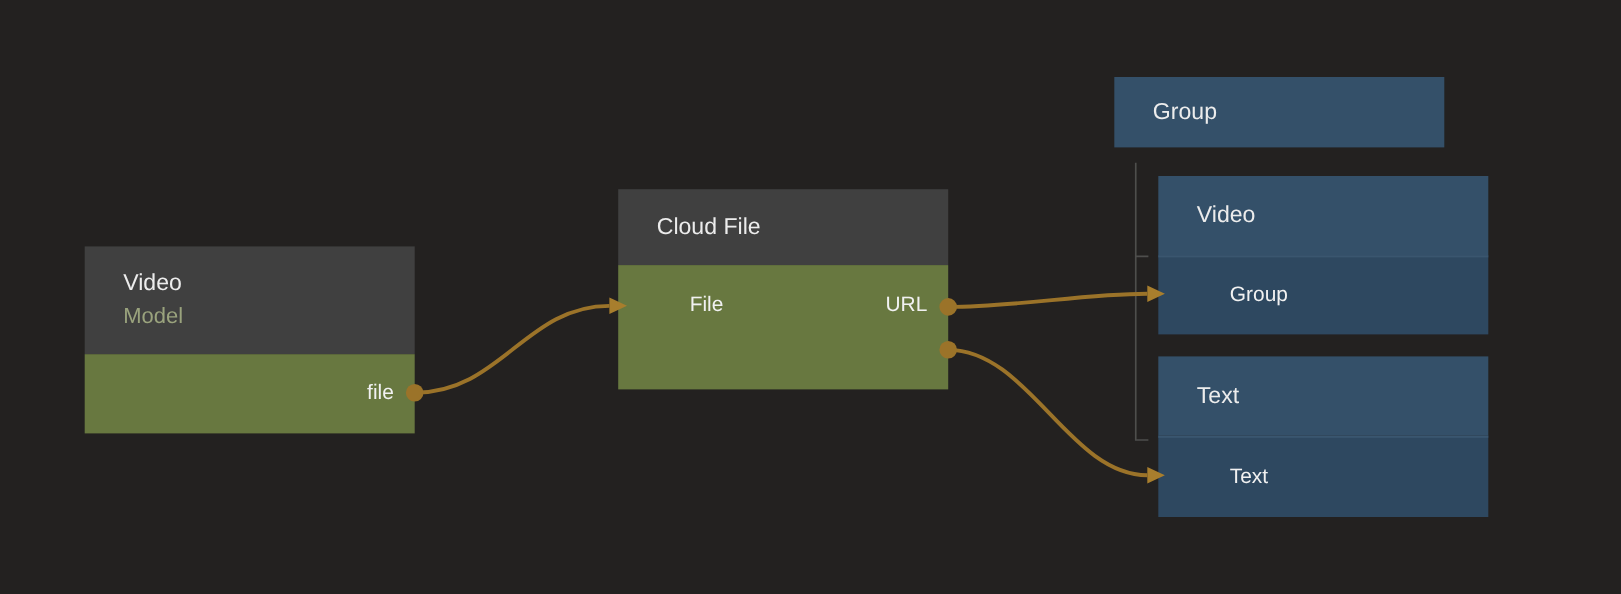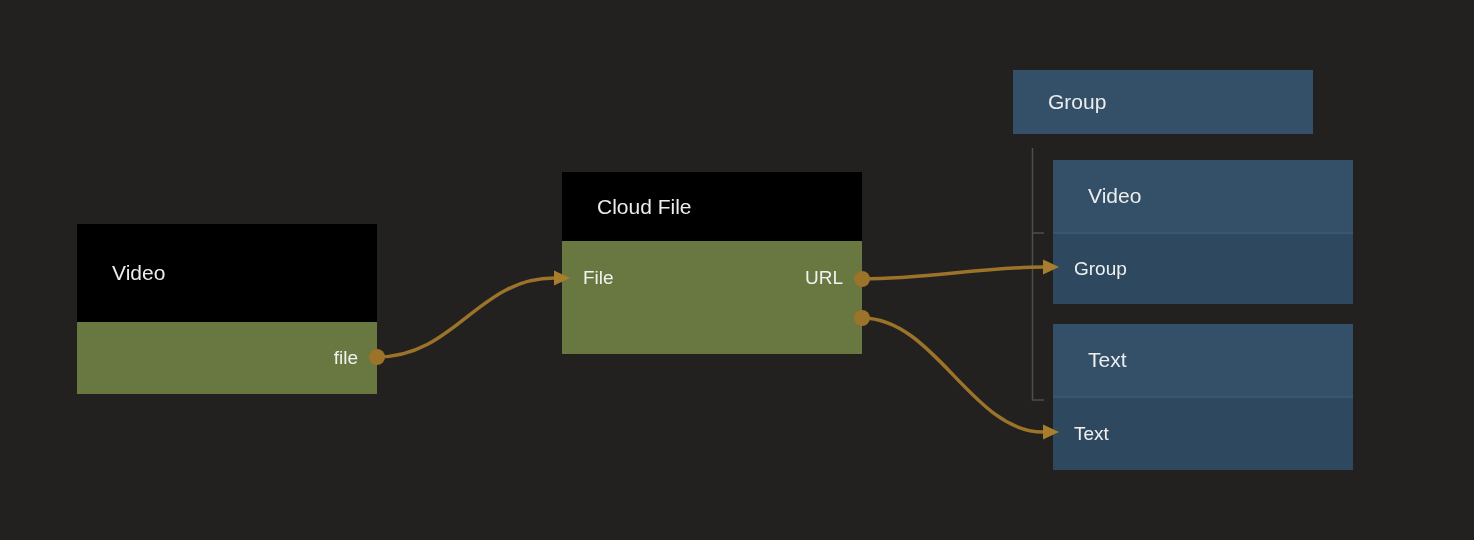--- a/index.html
+++ b/index.html
@@ -11,29 +11,29 @@
     font-family:"Liberation Sans","DejaVu Sans",sans-serif;
   }
   .node{
     position:absolute;
     display:flex;flex-direction:column;
   }
   .node .head{
     display:flex;flex-direction:column;justify-content:center;
     padding-left:35px;box-sizing:border-box;
   }
-  .node .body{box-sizing:border-box;}
+  .node .body{box-sizing:border-box;padding-left:44px;}
   .title{font-size:21px;color:#ececec;line-height:30px;}
   .subtitle{font-size:20px;color:#9aa37d;line-height:30px;}
   .row{height:40px;display:flex;align-items:center;font-size:19px;color:#f1f1f1;}
   .row.in{justify-content:flex-start;padding-left:21px;}
   .row.out{justify-content:flex-end;padding-right:19px;}
 
   
-  .green .head{background:#000000;}
+  .green .head{background:#404040;}
   .green .body{background:#687840;}
 
   
   .blue .head{background:#345069;}
   .blue .body{background:#2e4860;border-top:2px solid #3a566f;}
 
   
   #n-video-model{left:77px;top:224px;width:300px;height:170px;}
   #n-video-model .head{height:98px;}
   #n-video-model .body{height:72px;padding-top:16px;}
@@ -61,20 +61,21 @@
   }
 </style>
 </head>
 <body>
 
 <div class="canvas">
 
   <div class="node green" id="n-video-model">
     <div class="head">
       <div class="title">Video</div>
+      <div class="subtitle">Model</div>
     </div>
     <div class="body">
       <div class="row out">
         <span>file</span>
       </div>
     </div>
   </div>
 
   <div class="node green" id="n-cloud-file">
     <div class="head">

